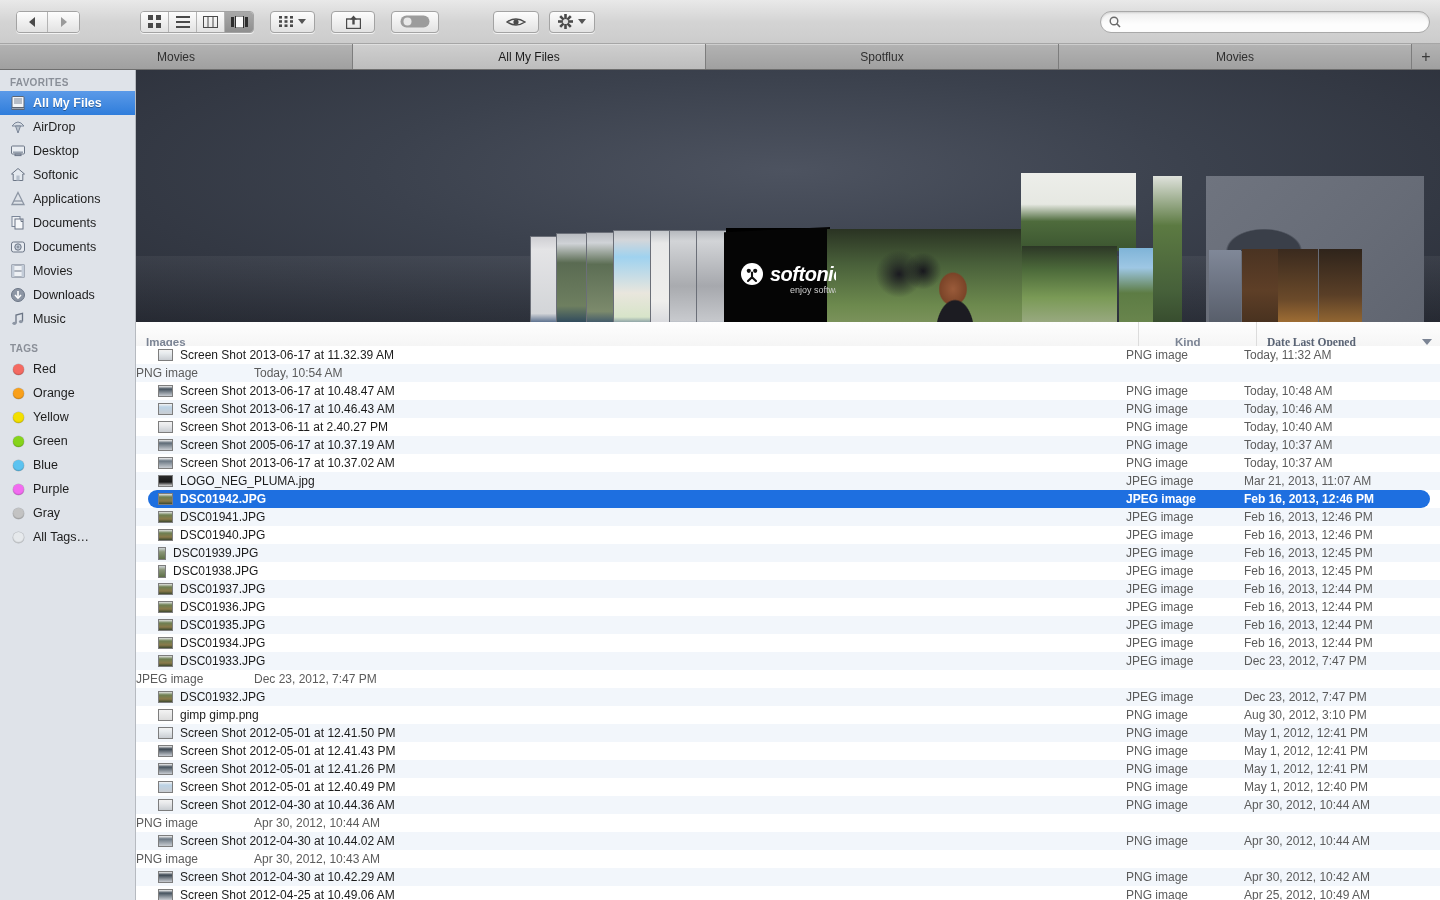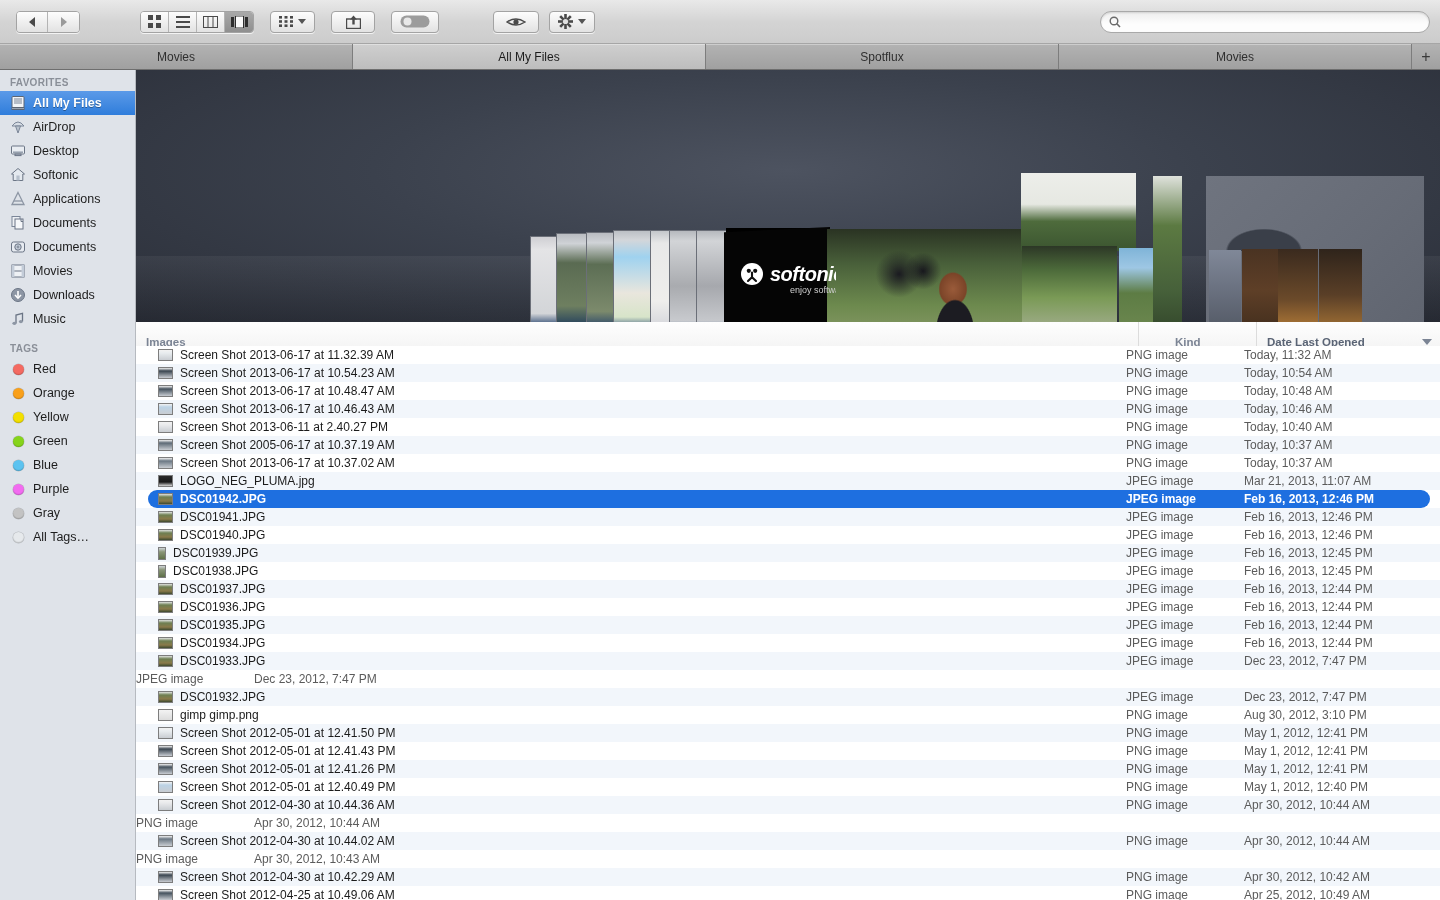--- a/index.html
+++ b/index.html
@@ -491,44 +491,38 @@
 
 </div>
 
 <div class="listhead" id="listhead">
     <div class="lh-cell" style="width: 1002px;">
       <span>Images</span>
     </div>
     <div class="lh-cell" style="width: 118px; padding-left: 36px;">
       <span>Kind</span>
     </div>
-    <div class="lh-cell sorted" style="width: 184px;">
+    <div class="lh-cell sorted" style="width: 184px; font-family: Liberation Serif, serif;">
       <span>Date Last Opened</span>
       <span class="lh-sortarrow"></span>
     </div>
   </div>
 
 <div class="listbody" id="listbody">
     <div class="row">
       <div class="c-name">
         <span>
           <span class="fico" style="background:linear-gradient(to bottom,#f2f2f2 0%,#e8ecef 30%,#c9cdd2 100%);"></span>
         </span>
         <span>Screen Shot 2013-06-17 at 11.32.39 AM</span>
       </div>
       <div class="c-kind">PNG image</div>
       <div class="c-date">Today, 11:32 AM</div>
     </div>
     <div class="row alt">
-      <div class="c-name">
-        <span>
-          <span class="fico" style="background:linear-gradient(to bottom,#f2f2f2 0%,#3a4550 30%,#c9cdd2 100%);"></span>
-        </span>
-        <span>Screen Shot 2013-06-17 at 10.54.23 AM</span>
-      </div>
       <div class="c-kind">PNG image</div>
       <div class="c-date">Today, 10:54 AM</div>
     </div>
     <div class="row">
       <div class="c-name">
         <span>
           <span class="fico" style="background:linear-gradient(to bottom,#f2f2f2 0%,#45525e 30%,#c9cdd2 100%);"></span>
         </span>
         <span>Screen Shot 2013-06-17 at 10.48.47 AM</span>
       </div>

